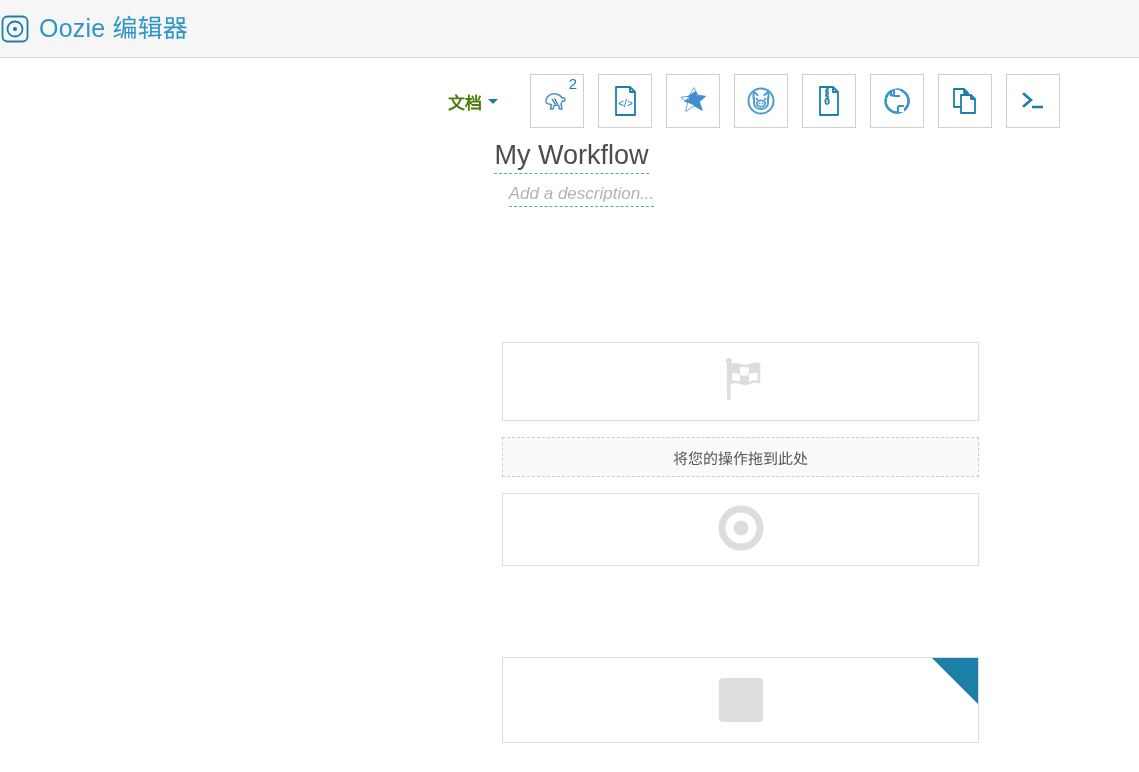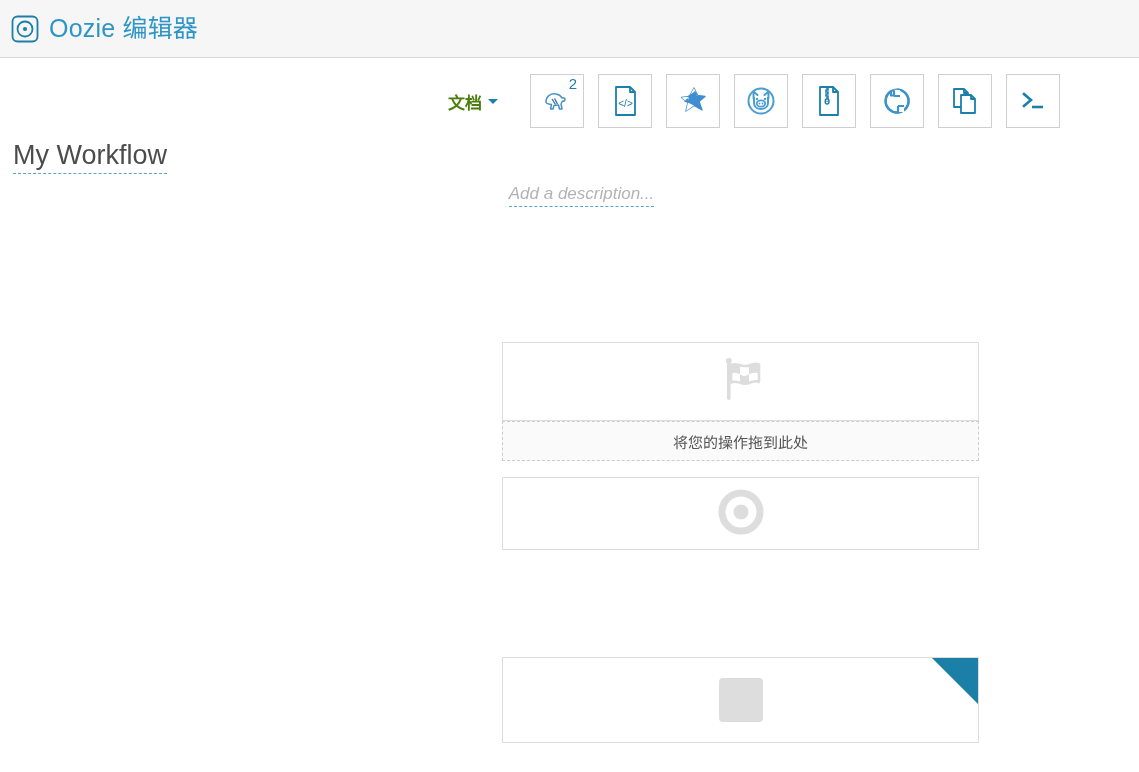--- a/index.html
+++ b/index.html
@@ -17,21 +17,20 @@
     position: relative;
   }
 
   
   .app-header {
     height: 58px;
     background: #f6f6f6;
     border-bottom: 1px solid #d8d8d8;
     display: flex;
     align-items: center;
-    padding-left: 10px;
     box-sizing: border-box;
   }
   .app-logo {
     width: 30px;
     height: 30px;
     flex: 0 0 30px;
     display: block;
   }
   .app-title {
     font-size: 25px;
@@ -91,22 +90,22 @@
     top: 1px;
     right: 6px;
     font-size: 15px;
     color: #1b7faa;
     line-height: 1;
   }
 
   
   .wf-head {
     margin-top: 12px;
-    text-align: left;
-    padding-left: 13px;
+    text-align: center;
+    padding-left: 4px;
   }
   .wf-name {
     display: inline-block;
     font-size: 27px;
     color: #4c4c4c;
     font-weight: 400;
     border-bottom: 1px dashed #5ba3cc;
     padding-bottom: 4px;
     line-height: 1.05;
     cursor: text;
@@ -140,20 +139,21 @@
     box-sizing: border-box;
     display: flex;
     align-items: center;
     justify-content: center;
     position: relative;
   }
   .node-start { height: 79px; }
   .node-end   { height: 73px; margin-top: 16px; }
 
   .drop-zone {
+    margin-top: 16px;
     height: 40px;
     border: 1px dashed #cccccc;
     background: #fafafa;
     display: flex;
     align-items: center;
     justify-content: center;
     box-sizing: border-box;
     color: #555555;
     font-size: 15px;
   }

